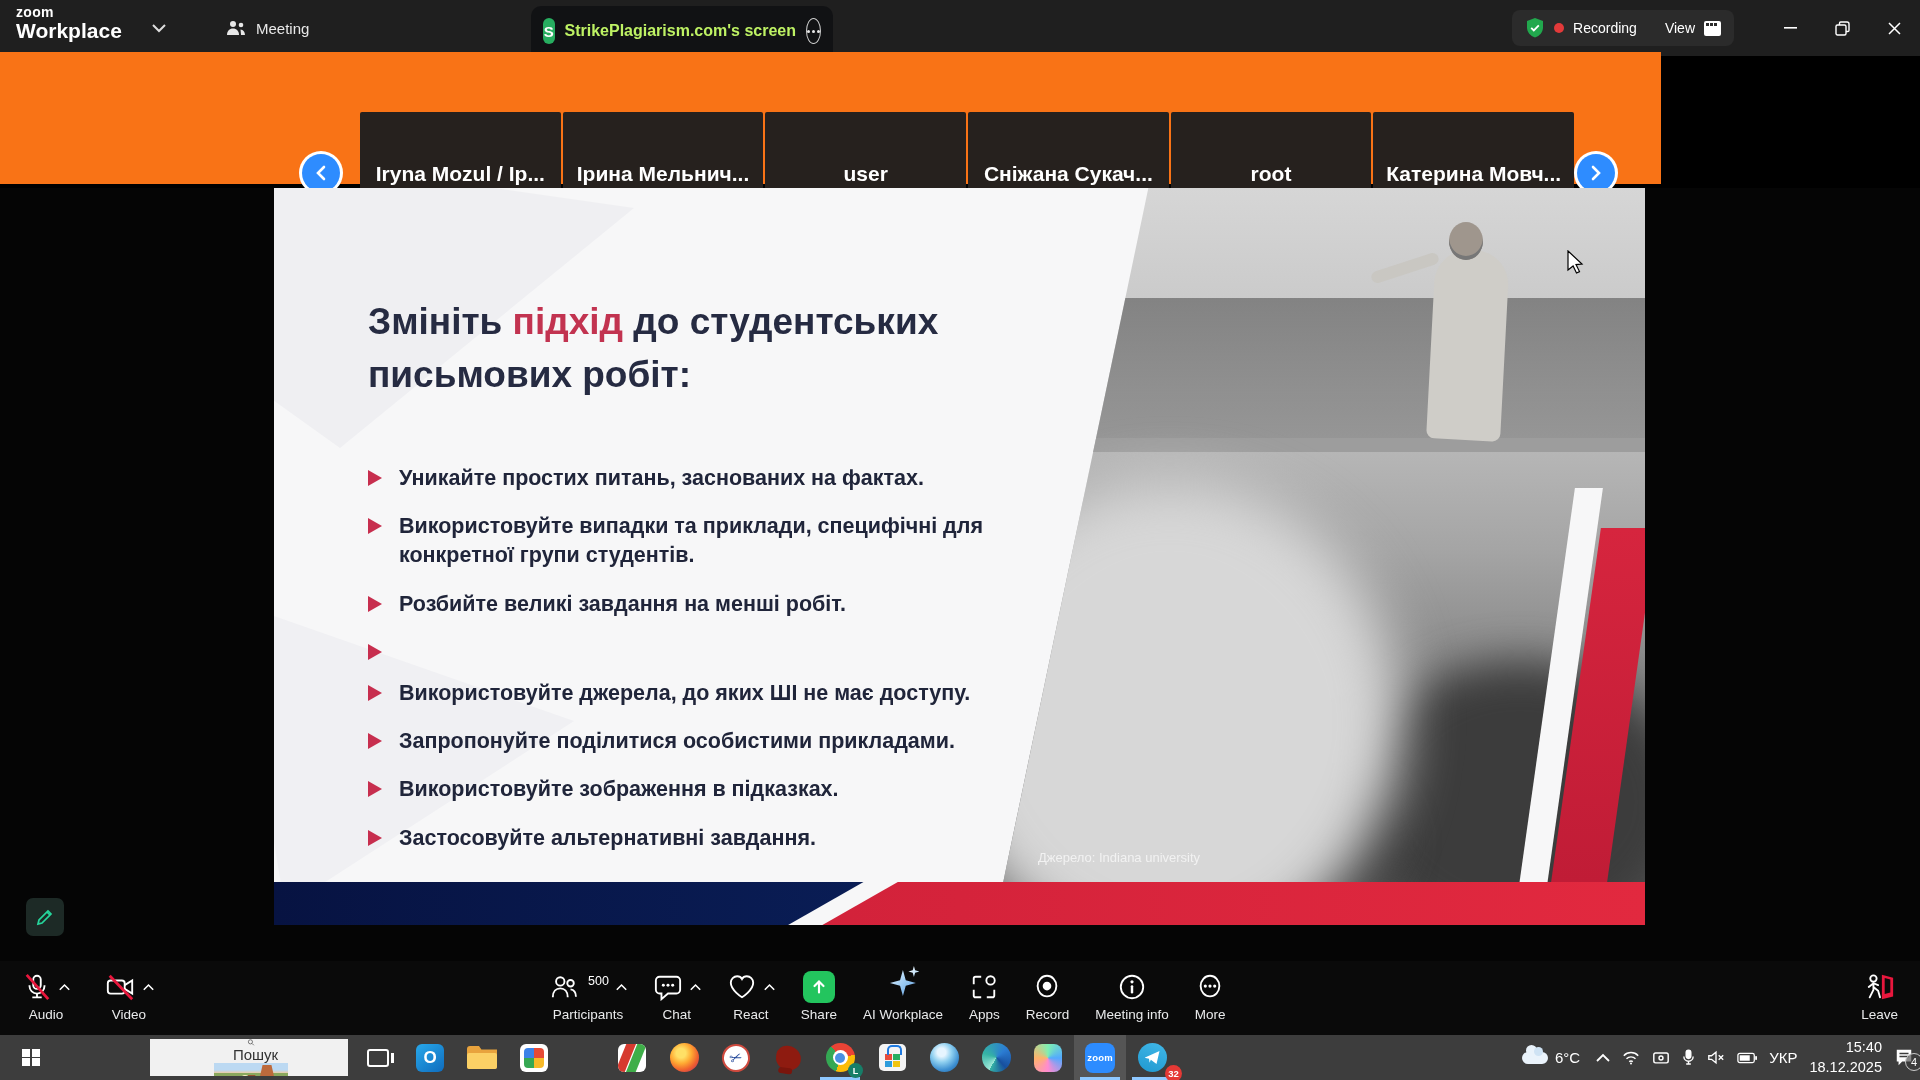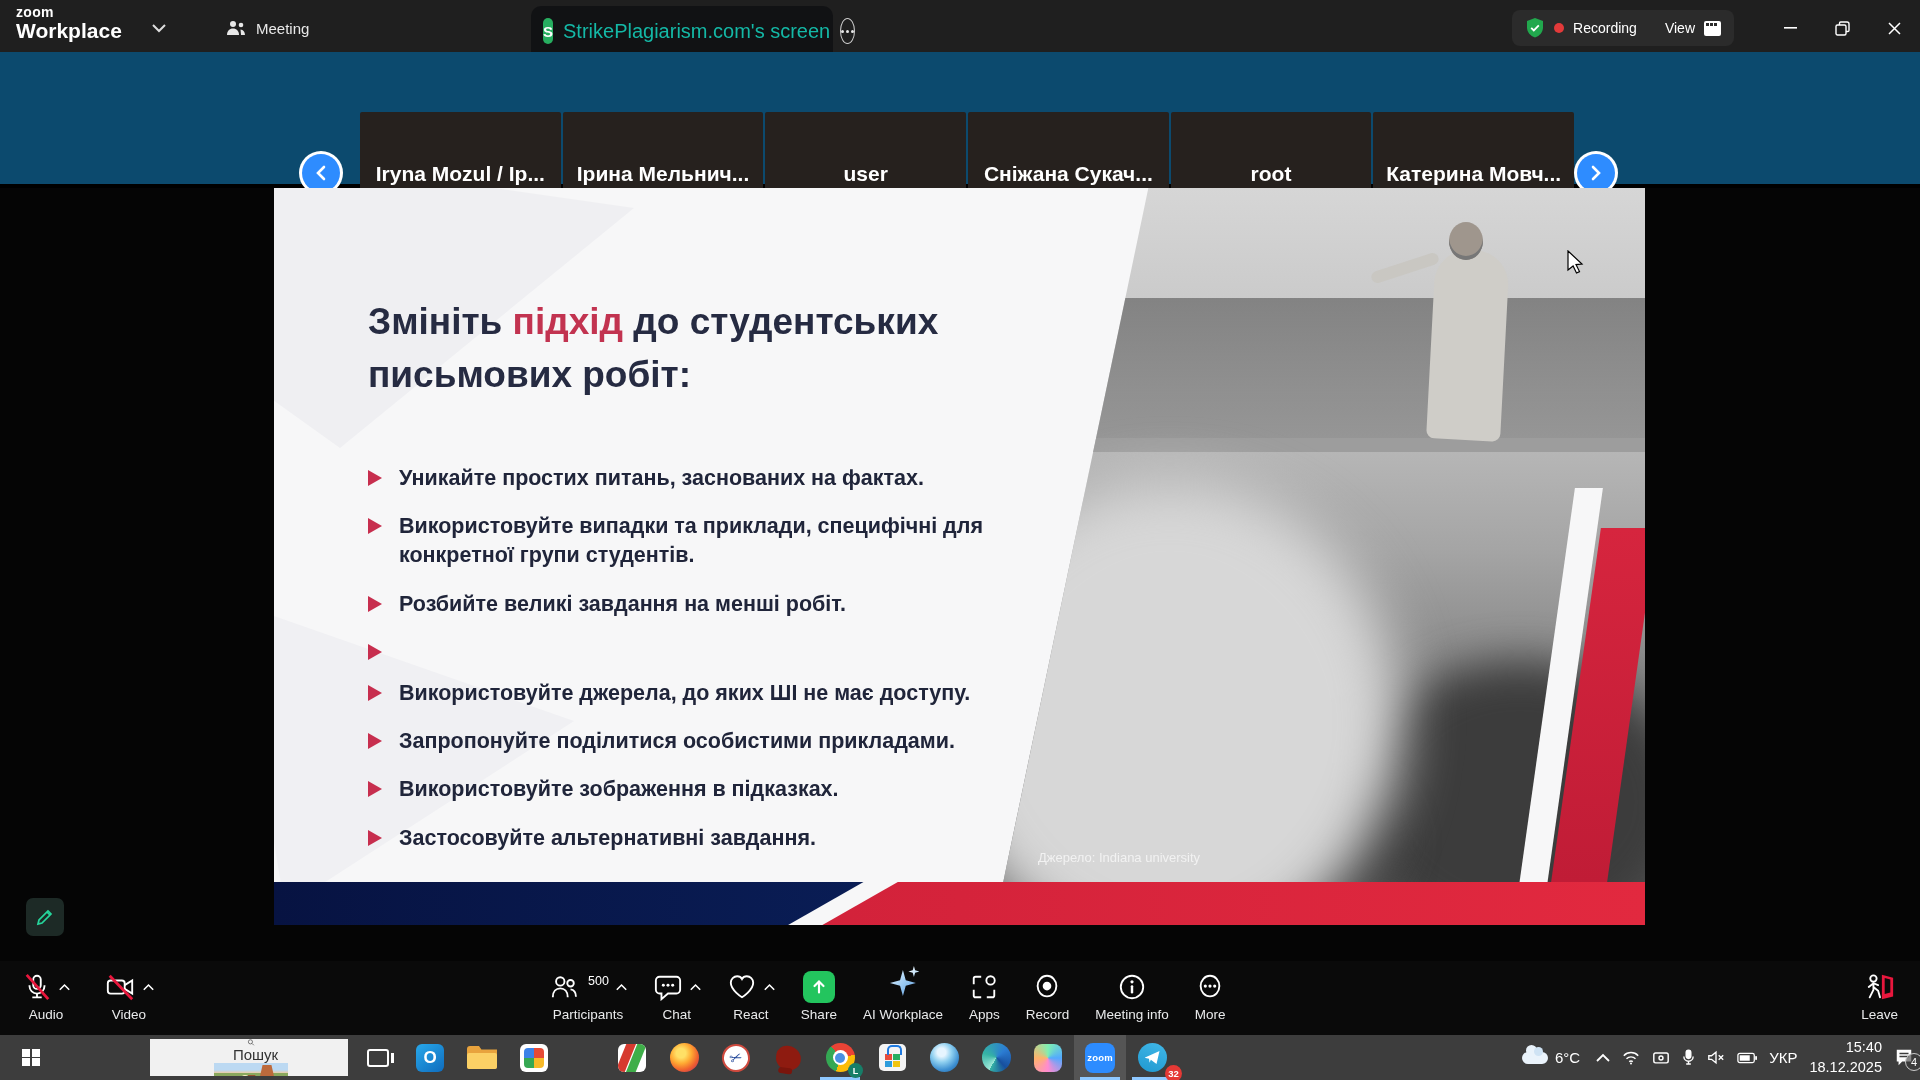--- a/index.html
+++ b/index.html
@@ -9,34 +9,34 @@
 
   
   .titlebar { position:absolute; left:0; top:0; width:1920px; height:56px; background:#1f1f1f; }
   .brand { position:absolute; left:16px; top:5px; line-height:1.05; cursor:default; }
   .brand .b1 { font-size:14px; font-weight:600; letter-spacing:.3px; }
   .brand .b2 { font-size:21px; font-weight:700; }
   .brand-chev { position:absolute; left:152px; top:24px; }
   .meeting-tab { position:absolute; left:212px; top:0; height:56px; display:flex; align-items:center; gap:10px; padding:0 14px; color:#e8e8e8; font-size:15px; }
   .active-tab { position:absolute; left:531px; top:6px; width:302px; height:50px; background:#111214; border-radius:10px 10px 0 0; display:flex; align-items:center; gap:10px; padding:0 12px; }
   .s-badge { width:26px; height:26px; border-radius:6px; background:#27ae60; display:flex; align-items:center; justify-content:center; font-size:15px; font-weight:700; color:#fff; }
-  .active-tab .tab-label { font-size:20px; color:#14b8a6; white-space:nowrap; }
+  .active-tab .tab-label { font-size:16px; color:#bef264; white-space:nowrap;font-weight:bold; }
   .tab-more { margin-left:auto; width:26px; height:26px; border:1.5px solid #cfcfcf; border-radius:50%; display:flex; align-items:center; justify-content:center; gap:2px; }
   .tab-more i { width:3px; height:3px; border-radius:50%; background:#e8e8e8; }
   .rec-pill { position:absolute; right:186px; top:10px; height:36px; background:#2b2b2b; border-radius:8px; display:flex; align-items:center; gap:9px; padding:0 13px; font-size:14px; }
   .rec-dot { width:10px; height:10px; border-radius:50%; background:#e23a3a; }
   .view-sep { width:10px; }
   .view-grid { width:17px; height:15px; background:#fff; border-radius:2px; position:relative; }
   .view-grid:before { content:""; position:absolute; left:2px; top:2px; width:13px; height:3px;
     background:linear-gradient(90deg,#2b2b2b 0 3px,transparent 3px 4px,#2b2b2b 4px 7px,transparent 7px 8px,#2b2b2b 8px 11px,transparent 11px); }
   .win-controls { position:absolute; right:0; top:0; height:56px; display:flex; }
   .win-btn { width:52px; height:56px; display:flex; align-items:center; justify-content:center; }
 
   
-  .strip { position:absolute; left:0; top:52px; width:1920px; height:132px; background:#0c4a6e; }
+  .strip { position:absolute; left:0; top:52px; width:1661px; height:132px; background:#f97316; }
   .nav-arrow { position:absolute; top:102px; width:38px; height:38px; border-radius:50%; background:#2e8cff; box-shadow:0 0 0 3px #fff; display:flex; align-items:center; justify-content:center; }
   .nav-left { left:302px; }
   .nav-right { left:1577px; }
   .tiles { position:absolute; left:360px; top:60px; width:1214px; height:124px; display:flex; gap:2px; }
   .tile { position:relative; width:201px; height:124px; background:#26211e; border-radius:2px; overflow:hidden; }
   .tile .big-name { position:absolute; left:0; right:0; top:50%; transform:translateY(-50%); text-align:center; font-size:21px; font-weight:700; color:#fff; white-space:nowrap; overflow:hidden; text-overflow:ellipsis; padding:0 4px; }
   .chip { position:absolute; left:5px; bottom:6px; max-width:192px; background:rgba(8,8,8,.72); border-radius:7px; display:flex; align-items:center; gap:4px; padding:3px 9px 3px 5px; }
   .chip span { font-size:13px; color:#fff; white-space:nowrap; overflow:hidden; text-overflow:ellipsis; }
 
   

